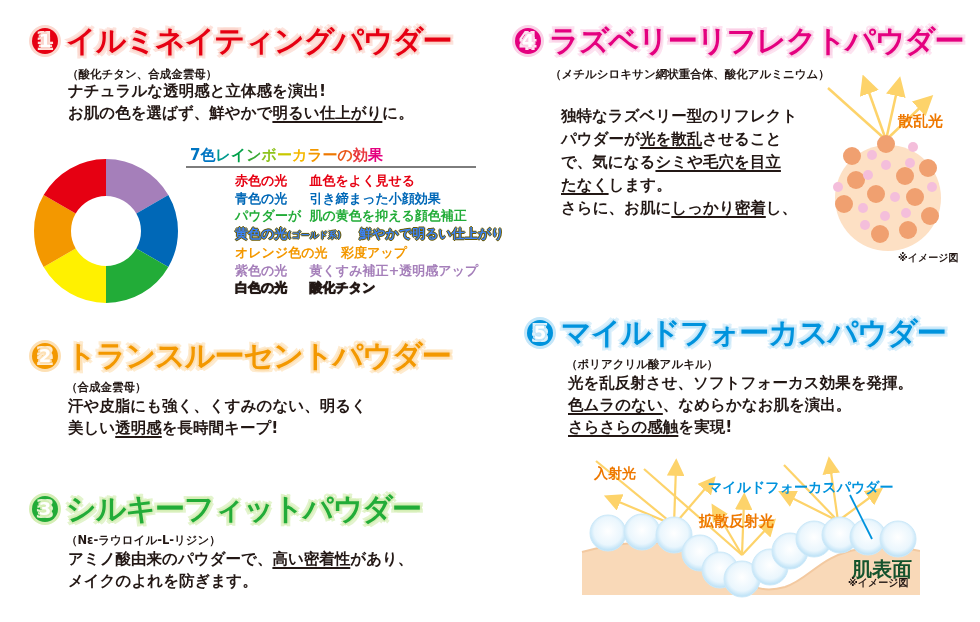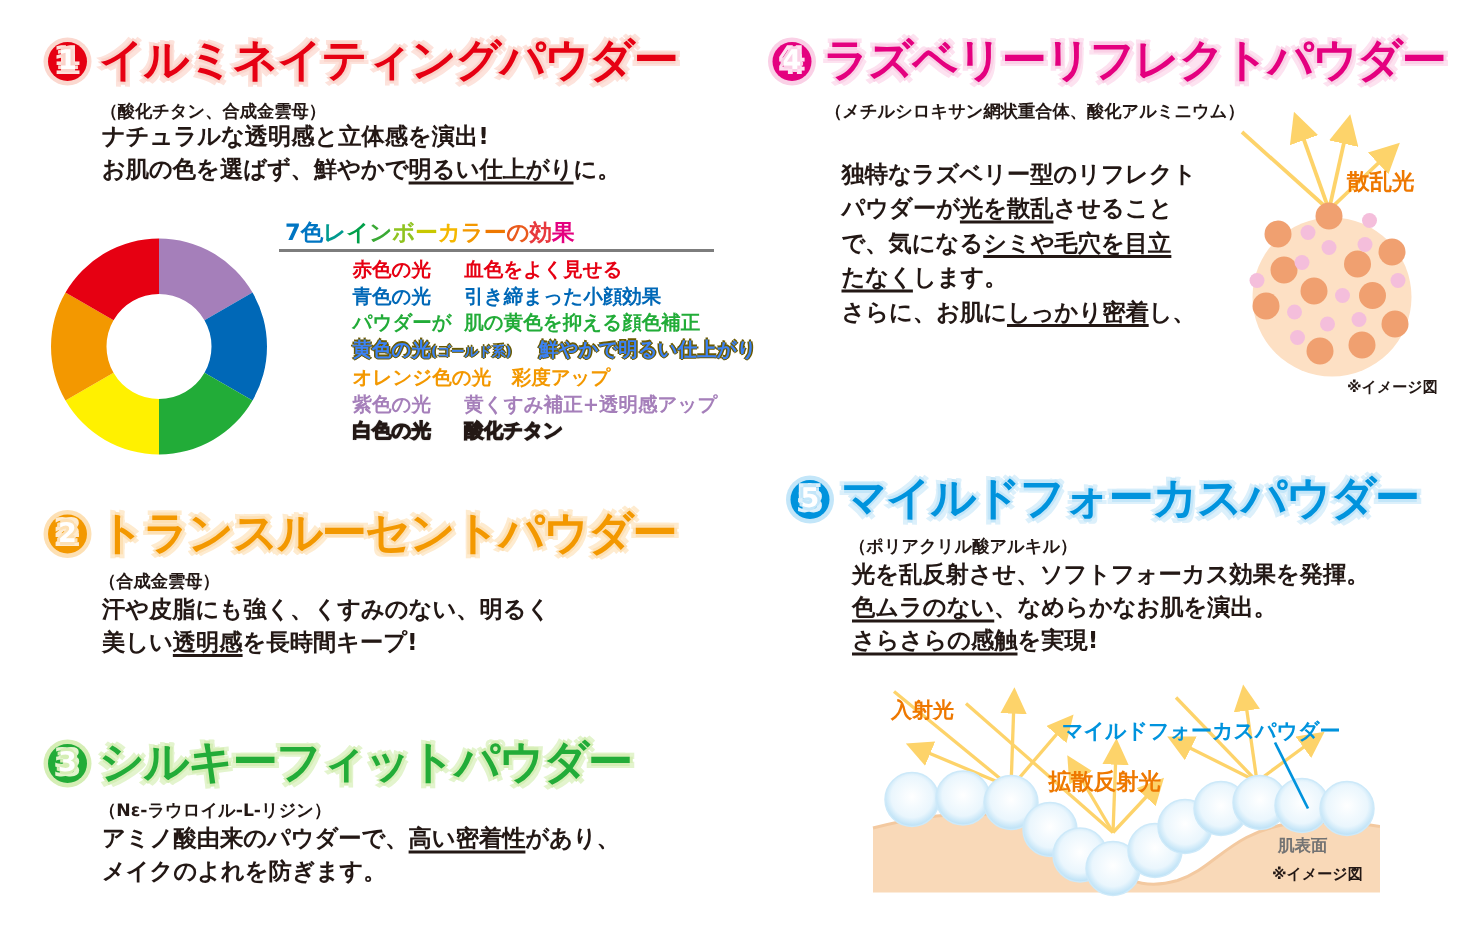--- a/index.html
+++ b/index.html
@@ -213,14 +213,14 @@
     <circle cx="244" cy="84" r="18"></circle>
     <circle cx="270" cy="80" r="18"></circle>
     <circle cx="298" cy="82" r="18"></circle>
     <circle cx="328" cy="84" r="18"></circle>
   </g>
   <line x1="280" y1="40" x2="302" y2="84" stroke="#0093dd" stroke-width="1.8"></line>
 </svg>
 <div class="diagram-label" style="left:594px; top:465px; font-size:14px; color:#ee7800;">入射光</div>
 <div class="diagram-label" style="left:708px; top:479px; font-size:14px; color:#0093dd;">マイルドフォーカスパウダー</div>
 <div class="diagram-label" style="left:699px; top:512px; font-size:15px; color:#ee7800;">拡散反射光</div>
-<div class="diagram-label" style="left:852px; top:556px; font-size:11px; color:#737373;">肌表面</div>
+<div class="diagram-label" style="left:852px; top:556px; font-size:20px; color:#14532d;">肌表面</div>
 <div class="note" style="left:848px; top:576px;">※イメージ図</div>
 
 </body></html>

